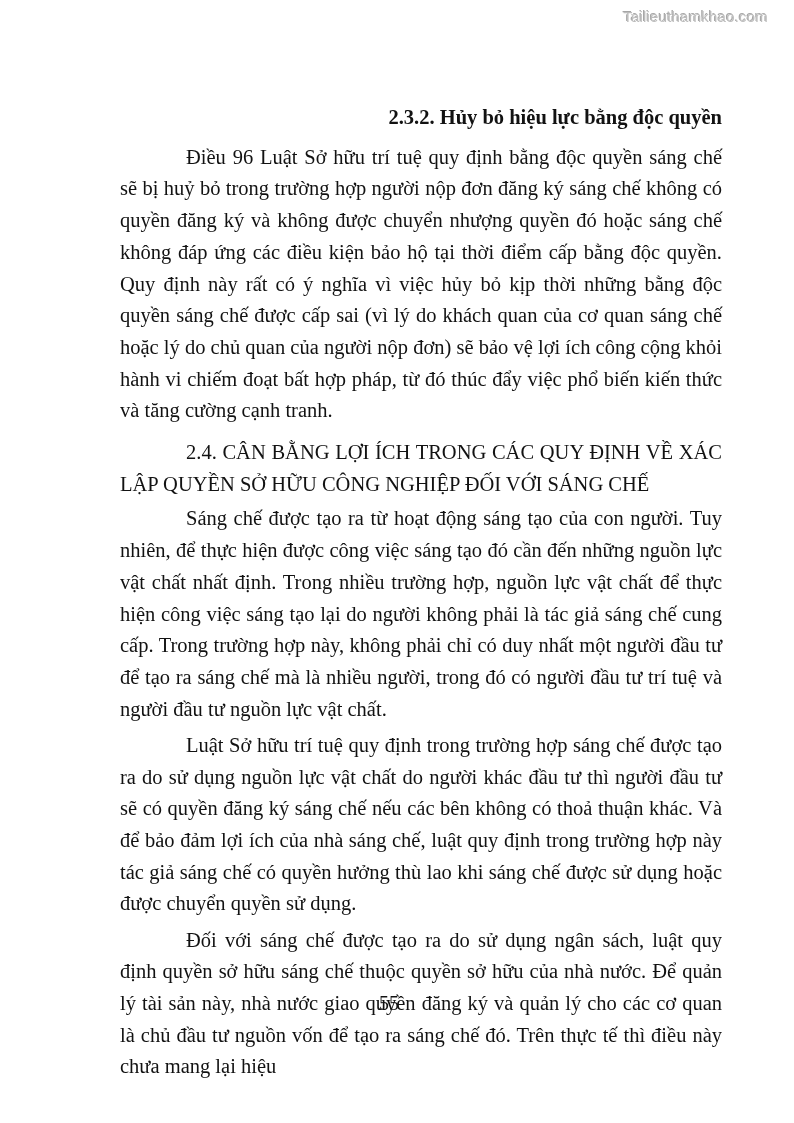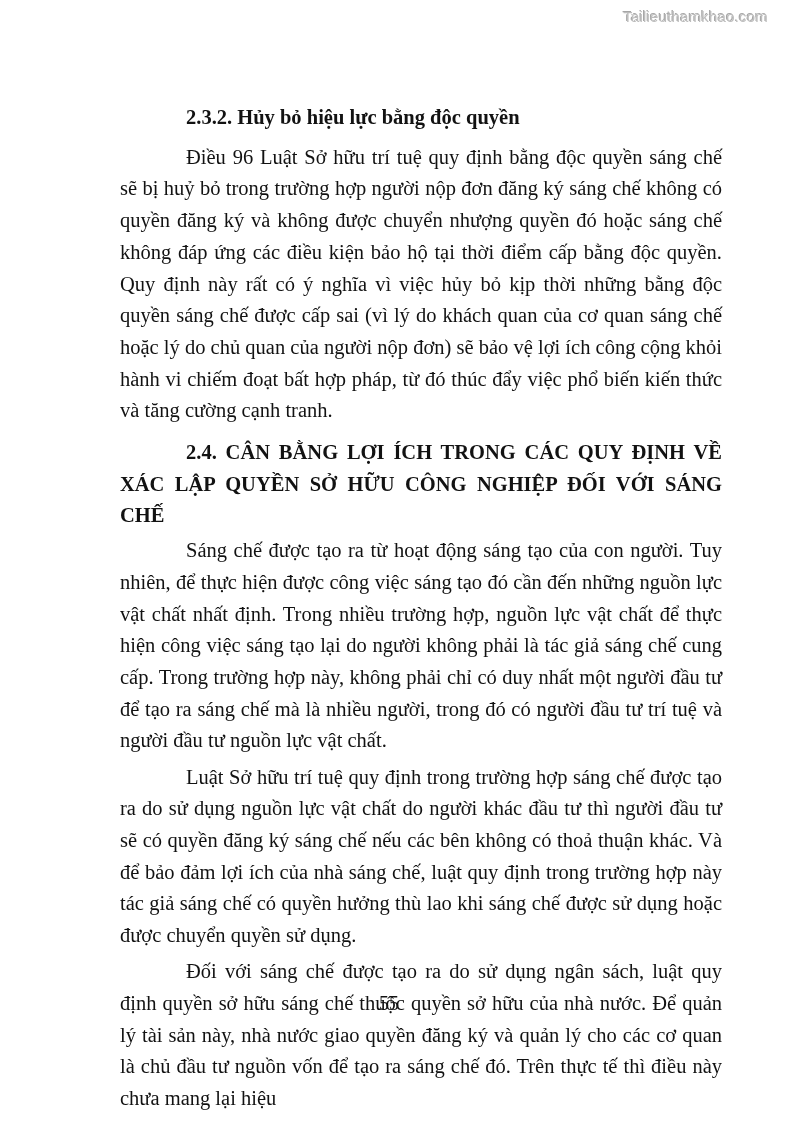--- a/index.html
+++ b/index.html
@@ -39,25 +39,25 @@
   .content h2,
   .content h3 {
     margin: 0;
     padding: 0;
     font-size: 20.5px;
     line-height: 31.7px;
   }
   .heading-sub {
     font-weight: bold;
     text-indent: 66px;
-    text-align: left;
+    text-align: right;
     margin-bottom: 8px !important;
   }
   .heading-main {
-    font-weight: bold;
+    font-weight: normal;
     text-indent: 66px;
     text-align: justify;
     margin-bottom: 3px !important;
   }
   .para {
     text-indent: 66px;
     margin-bottom: 4.5px !important;
   }
   .para-last-before-heading {
     margin-bottom: 10px !important;

